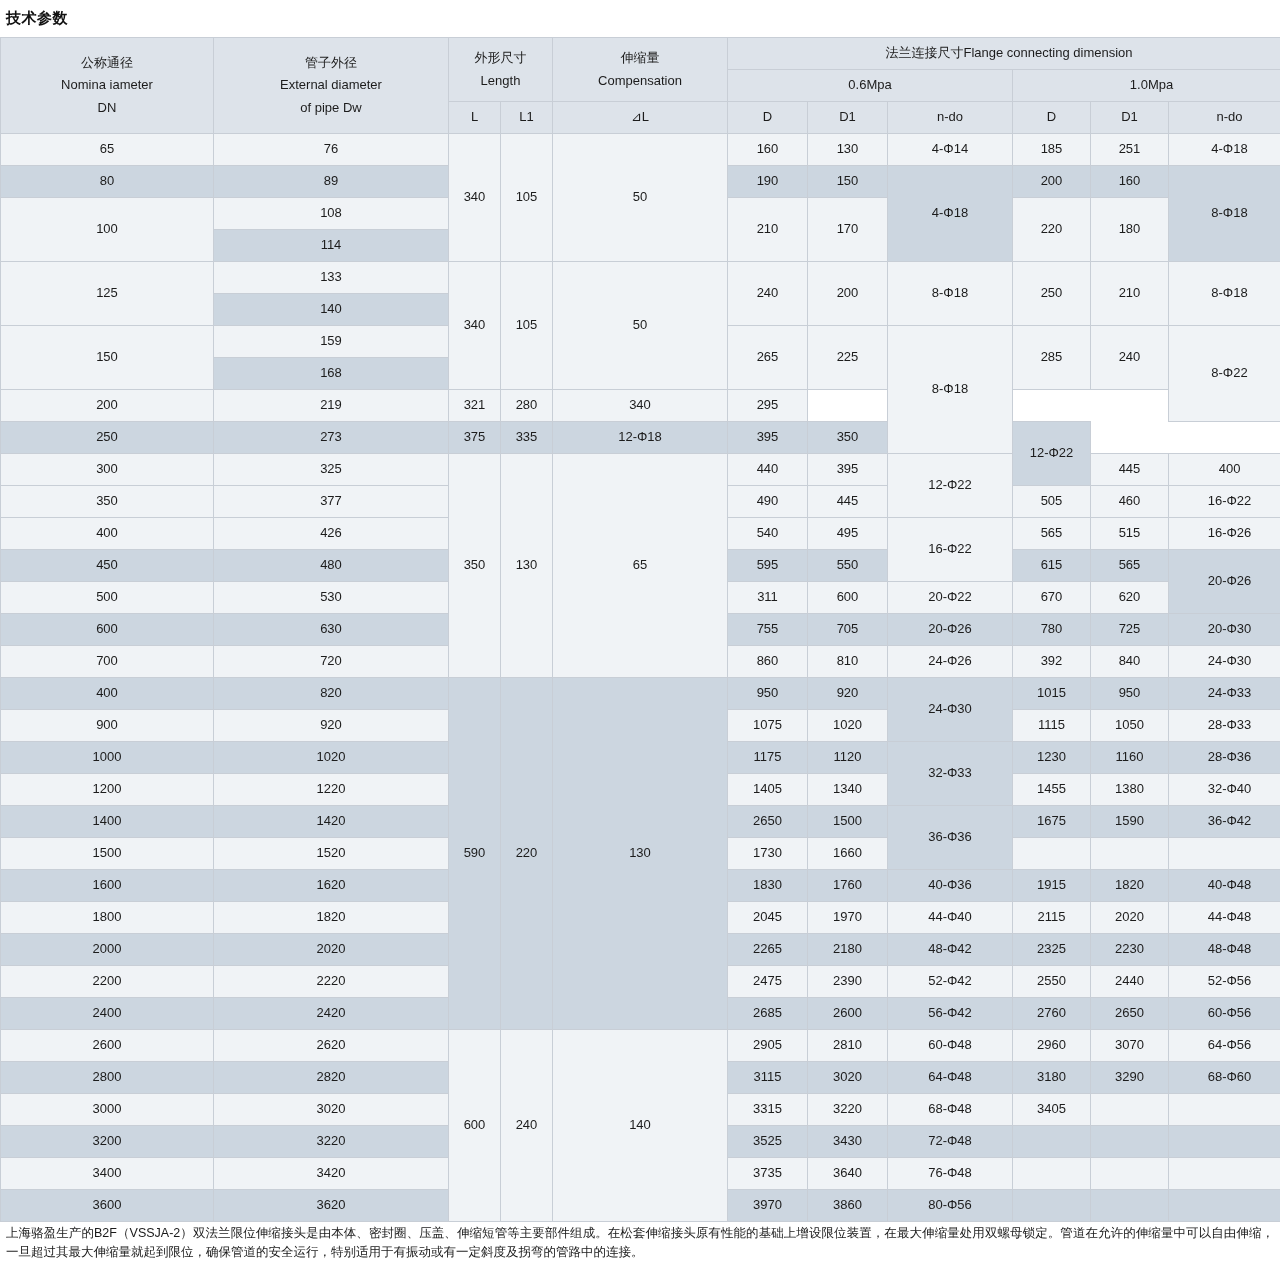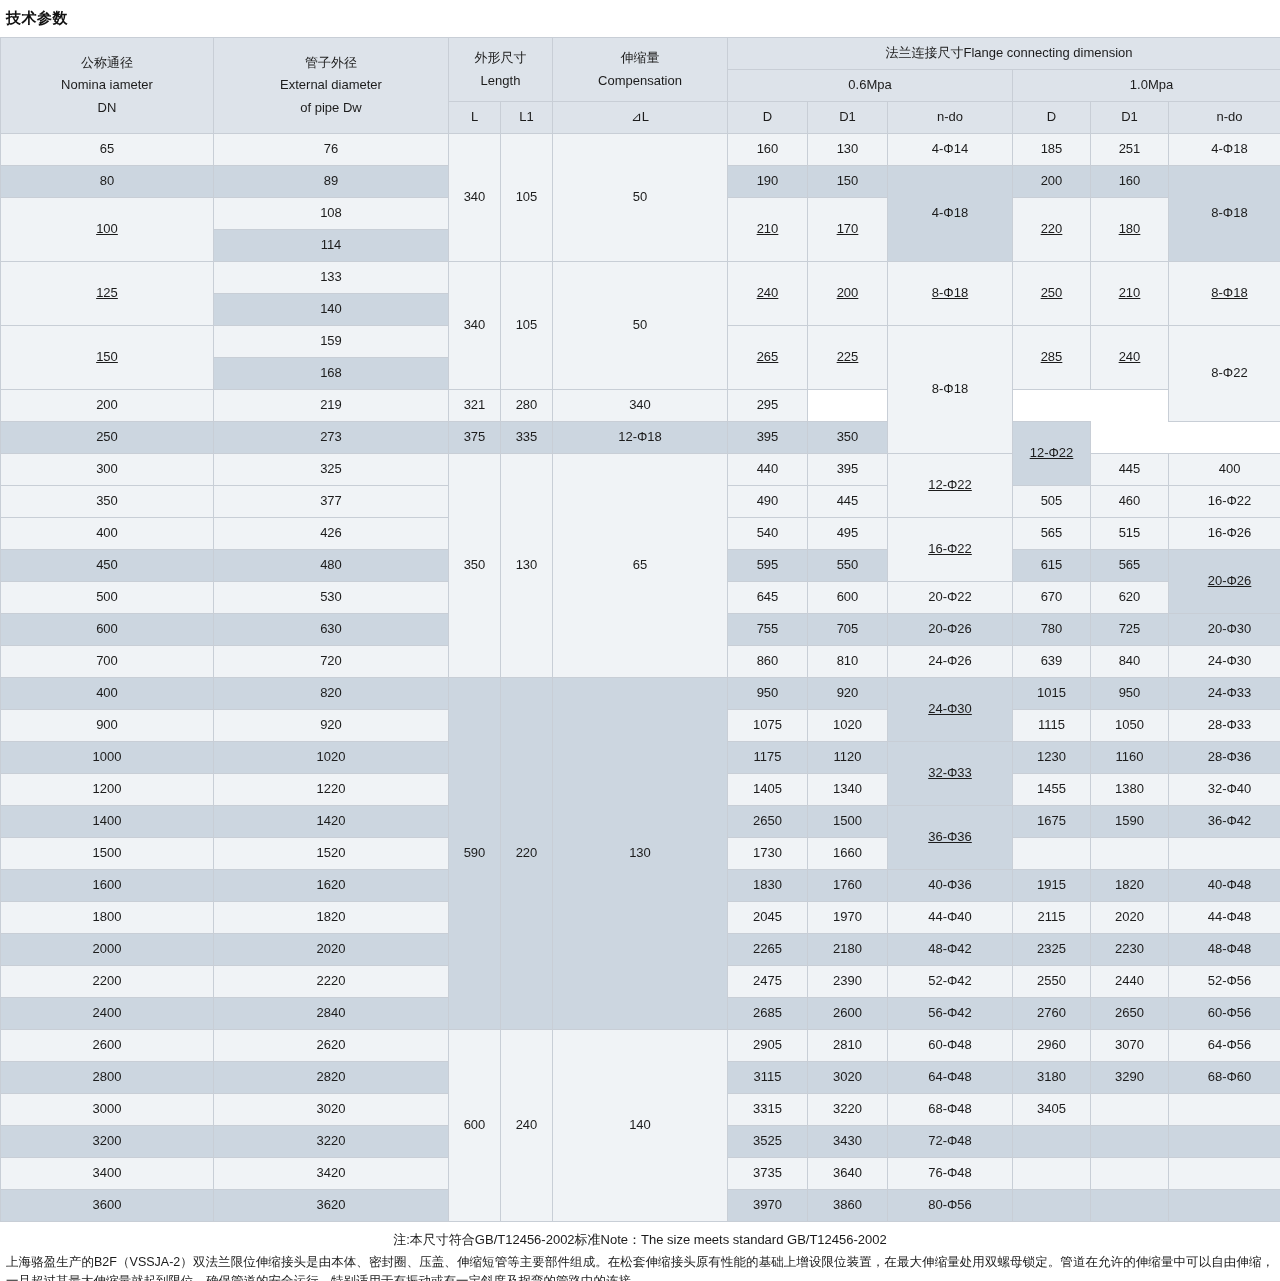--- a/index.html
+++ b/index.html
@@ -43,21 +43,21 @@
   .hdr {
     background: #dde3ea;
     font-size: 13px;
     color: #111;
   }
   .hdr-multi div {
     padding: 3px 18px;
   }
   .band-a { background: #f0f3f6; }
   .band-b { background: #ccd6e0; }
-  .tall { height: 62px; text-decoration: underline; }
+  .tall { height: 62px; }
   .footnote {
     font-size: 12.5px;
     line-height: 1.55;
     color: #1a1a1a;
     padding: 2px 6px 10px 6px;
     text-align: justify;
   }
 </style>
 </head>
 <body>
@@ -250,21 +250,21 @@
         <td class="band-b">595</td>
         <td class="band-b">550</td>
         <td class="band-b">615</td>
         <td class="band-b">565</td>
         <td class="band-b tall" rowspan="2">20-Φ26</td>
       </tr>
 
       <tr>
         <td class="band-a">500</td>
         <td class="band-a">530</td>
-        <td class="band-a">645</td>
+        <td class="band-a">311</td>
         <td class="band-a">600</td>
         <td class="band-a">20-Φ22</td>
         <td class="band-a">670</td>
         <td class="band-a">620</td>
       </tr>
 
       <tr>
         <td class="band-b">600</td>
         <td class="band-b">630</td>
         <td class="band-b">755</td>
@@ -274,21 +274,21 @@
         <td class="band-b">725</td>
         <td class="band-b">20-Φ30</td>
       </tr>
 
       <tr>
         <td class="band-a">700</td>
         <td class="band-a">720</td>
         <td class="band-a">860</td>
         <td class="band-a">810</td>
         <td class="band-a">24-Φ26</td>
-        <td class="band-a">639</td>
+        <td class="band-a">392</td>
         <td class="band-a">840</td>
         <td class="band-a">24-Φ30</td>
       </tr>
 
       <tr>
         <td class="band-b">400</td>
         <td class="band-b">820</td>
         <td class="band-b" rowspan="11">590</td>
         <td class="band-b" rowspan="11">220</td>
         <td class="band-b" rowspan="11">130</td>
@@ -391,21 +391,21 @@
         <td class="band-a">2475</td>
         <td class="band-a">2390</td>
         <td class="band-a">52-Φ42</td>
         <td class="band-a">2550</td>
         <td class="band-a">2440</td>
         <td class="band-a">52-Φ56</td>
       </tr>
 
       <tr>
         <td class="band-b">2400</td>
-        <td class="band-b">2840</td>
+        <td class="band-b">2420</td>
         <td class="band-b">2685</td>
         <td class="band-b">2600</td>
         <td class="band-b">56-Φ42</td>
         <td class="band-b">2760</td>
         <td class="band-b">2650</td>
         <td class="band-b">60-Φ56</td>
       </tr>
 
       <tr>
         <td class="band-a">2600</td>
@@ -472,19 +472,16 @@
         <td class="band-b">3860</td>
         <td class="band-b">80-Φ56</td>
         <td class="band-b"></td>
         <td class="band-b"></td>
         <td class="band-b"></td>
       </tr>
 
     </tbody>
   </table>
 
-  <div class="note-row">
-    <div style="text-align:center;padding:9px 0 2px 0;">注:本尺寸符合GB/T12456-2002标准Note：The size meets standard GB/T12456-2002</div>
-  </div>
 
   <div class="footnote">上海骆盈生产的B2F（VSSJA-2）双法兰限位伸缩接头是由本体、密封圈、压盖、伸缩短管等主要部件组成。在松套伸缩接头原有性能的基础上增设限位装置，在最大伸缩量处用双螺母锁定。管道在允许的伸缩量中可以自由伸缩，一旦超过其最大伸缩量就起到限位，确保管道的安全运行，特别适用于有振动或有一定斜度及拐弯的管路中的连接。</div>
 
 </div>
 
 </body></html>

